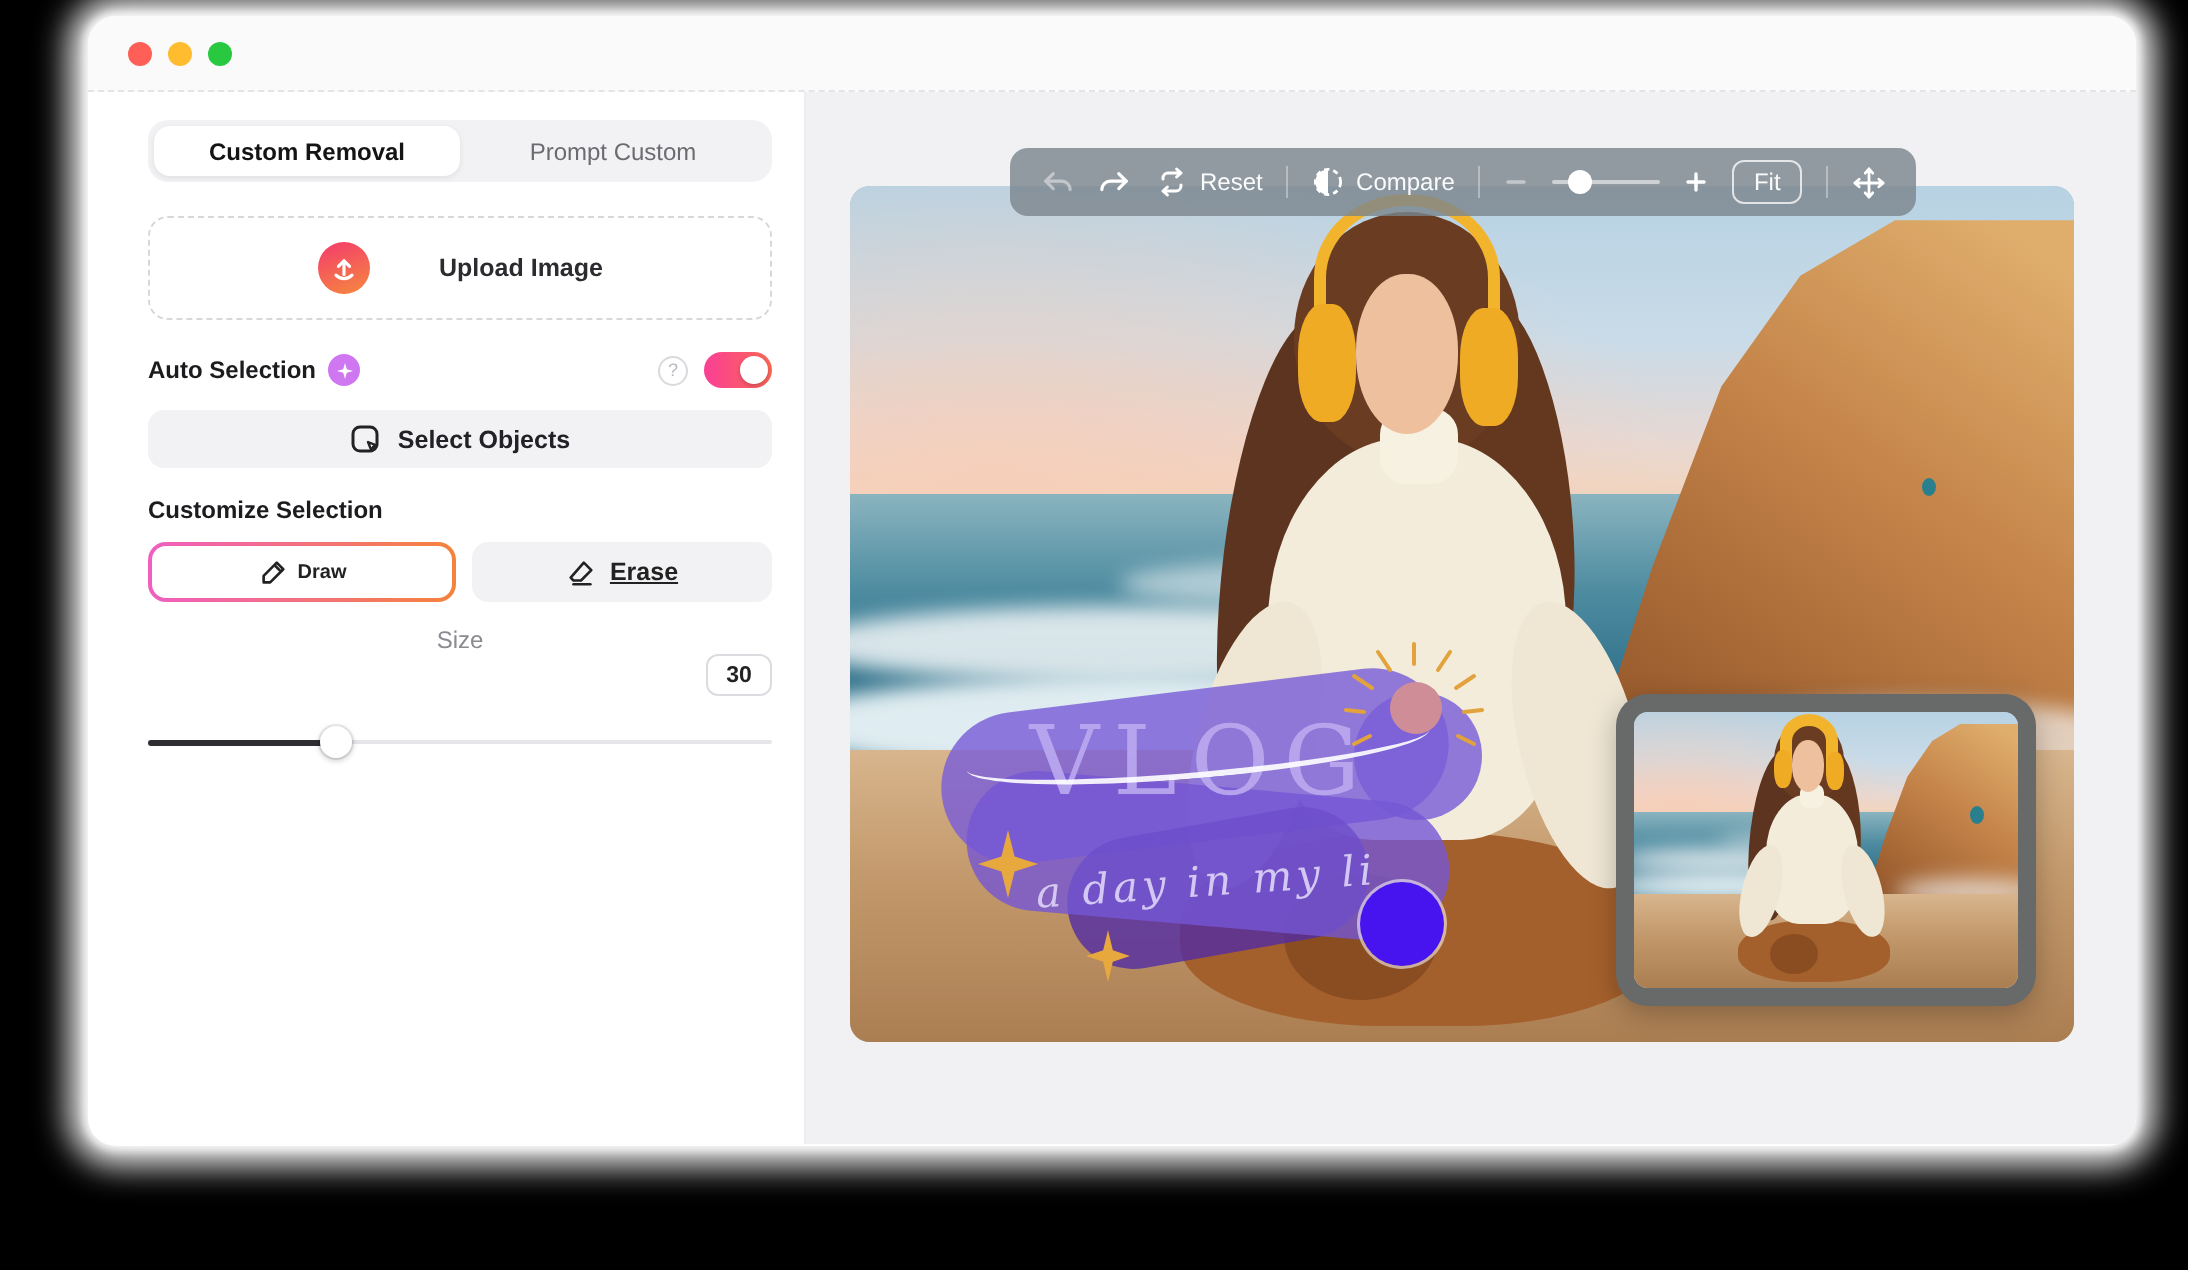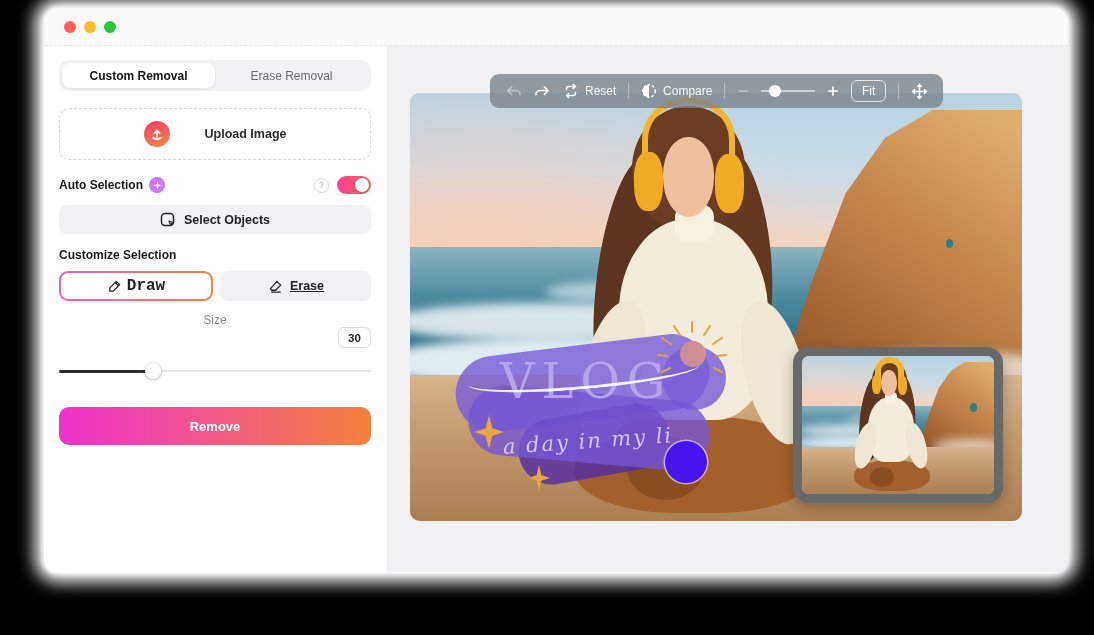--- a/index.html
+++ b/index.html
@@ -8,21 +8,21 @@
   .window { position:absolute; left:44px; top:8px; width:1024px; height:565px; border-radius:14px;
             background:#fff; overflow:hidden;
             box-shadow:0 0 16px 10px rgba(250,250,250,.95), 0 0 4px 2px rgba(250,250,250,.9); }
 
   
   .titlebar { height:38px; background:#fafafa; border-bottom:1px dashed #e4e4e6; display:flex; align-items:center; padding-left:20px; }
   .lights { display:flex; gap:8px; }
   .light { width:12px; height:12px; border-radius:50%; }
   .light.red{ background:#ff5f57; } .light.yellow{ background:#febc2e; } .light.green{ background:#28c840; }
 
-  .main { display:flex; height:526px; }
+  .main { display:flex; height:526px;padding-left:15px; }
 
   
   .sidebar { width:344px; background:#fff; border-right:1px solid #ededf0; padding:14px 16px 0 15px; flex-shrink:0; }
 
   .tabs { display:flex; background:#f2f2f4; border-radius:10px; padding:3px; height:31px; }
   .tab { flex:1; display:flex; align-items:center; justify-content:center; font-size:12px; color:#6b6b70; border-radius:8px; cursor:pointer; }
   .tab.active { background:#fff; color:#141414; font-weight:bold; box-shadow:0 1px 3px rgba(0,0,0,.08); }
 
   .upload-box { margin-top:17px; height:52px; border:1.5px dashed #d6d6db; border-radius:10px; display:flex; align-items:center; justify-content:center; gap:10px; background:#fff; cursor:pointer; }
   .upload-circle { width:26px; height:26px; border-radius:50%; background:linear-gradient(160deg,#f43a6d,#f58a3e); display:flex; align-items:center; justify-content:center; }
@@ -35,21 +35,21 @@
   .help { width:15px; height:15px; border-radius:50%; border:1px solid #d9d9de; color:#b9b9c0; font-size:9px; display:flex; align-items:center; justify-content:center; margin-right:8px; cursor:pointer; }
   .toggle { width:34px; height:18px; border-radius:9px; background:linear-gradient(90deg,#fa3f96,#fb6754); position:relative; cursor:pointer; }
   .toggle .knob { position:absolute; right:2px; top:2px; width:14px; height:14px; border-radius:50%; background:#fff; box-shadow:0 1px 2px rgba(0,0,0,.2); }
 
   .select-btn { margin-top:10px; height:29px; background:#f2f2f4; border-radius:8px; display:flex; align-items:center; justify-content:center; gap:8px; font-size:12.5px; font-weight:bold; color:#222226; cursor:pointer; }
 
   .custom-lbl { margin-top:14px; font-size:12px; font-weight:bold; color:#1c1c1f; }
 
   .tool-row { margin-top:9px; display:flex; gap:8px; }
   .draw-wrap { flex:1; border-radius:9px; padding:2px; background:linear-gradient(90deg,#ef5fc0,#f5823c); cursor:pointer; }
-  .draw-inner { height:100%; background:#fff; border-radius:7px; display:flex; align-items:center; justify-content:center; gap:5px; font-size:16px; font-weight:bold; color:#222;font-family:Liberation Mono, monospace; }
+  .draw-inner { height:100%; background:#fff; border-radius:7px; display:flex; align-items:center; justify-content:center; gap:5px; font-size:10px; font-weight:bold; color:#222; }
   .erase-btn { flex:1; height:30px; background:#f2f2f4; border-radius:8px; display:flex; align-items:center; justify-content:center; gap:7px; font-size:12.5px; font-weight:bold; color:#222; cursor:pointer;text-decoration:underline; }
   .tool-row > div { height:30px; }
 
   .size-row { margin-top:12px; display:flex; align-items:center;flex-direction:column; }
   .size-row .lbl { font-size:12px; color:#8a8a90; }
   .size-val { margin-left:auto; width:33px; height:21px; border:1px solid #dcdce0; border-radius:6px; font-size:11.5px; font-weight:bold; color:#222; display:flex; align-items:center; justify-content:center; background:#fff; }
 
   .slider { position:relative; margin-top:15px; height:16px; cursor:pointer; }
   .slider .track { position:absolute; left:0; right:0; top:7px; height:2px; background:#e6e6ea; border-radius:1px; }
   .slider .fill { position:absolute; left:0; top:6.5px; height:3px; background:#2e2e33; border-radius:2px; }
@@ -139,21 +139,21 @@
 
   <div class="main">
 
     <div class="sidebar">
 
       <div class="tabs">
         <div class="tab active">
           <span>Custom Removal</span>
         </div>
         <div class="tab">
-          <span>Erase Removal</span>
+          <span>Prompt Custom</span>
         </div>
       </div>
 
       <div class="upload-box">
         <div class="upload-circle">
           <svg width="14" height="14" viewBox="0 0 14 14">
               <path d="M7 10.2 V3.4 M7 3.4 L4.2 6.2 M7 3.4 L9.8 6.2" stroke="#fff" stroke-width="1.6" fill="none" stroke-linecap="round" stroke-linejoin="round"></path>
               <path d="M3 10.6 a5.5 5.5 0 0 0 8 0" stroke="#fff" stroke-width="1.6" fill="none" stroke-linecap="round"></path>
             </svg>
         </div>
@@ -213,23 +213,20 @@
         <span class="lbl">Size</span>
         <div class="size-val">30</div>
       </div>
 
       <div class="slider">
         <div class="track"></div>
         <div class="fill" style="width: 30%;"></div>
         <div class="handle" style="left: 30%;"></div>
       </div>
 
-      <div class="remove-btn">
-        <span>Remove</span>
-      </div>
     </div>
 
     <div class="content">
 
       <div class="canvas">
         <div class="scene">
           <div class="sky"></div>
           <div class="sea"></div>
           <div class="foam f1"></div>
           <div class="foam f2"></div>

